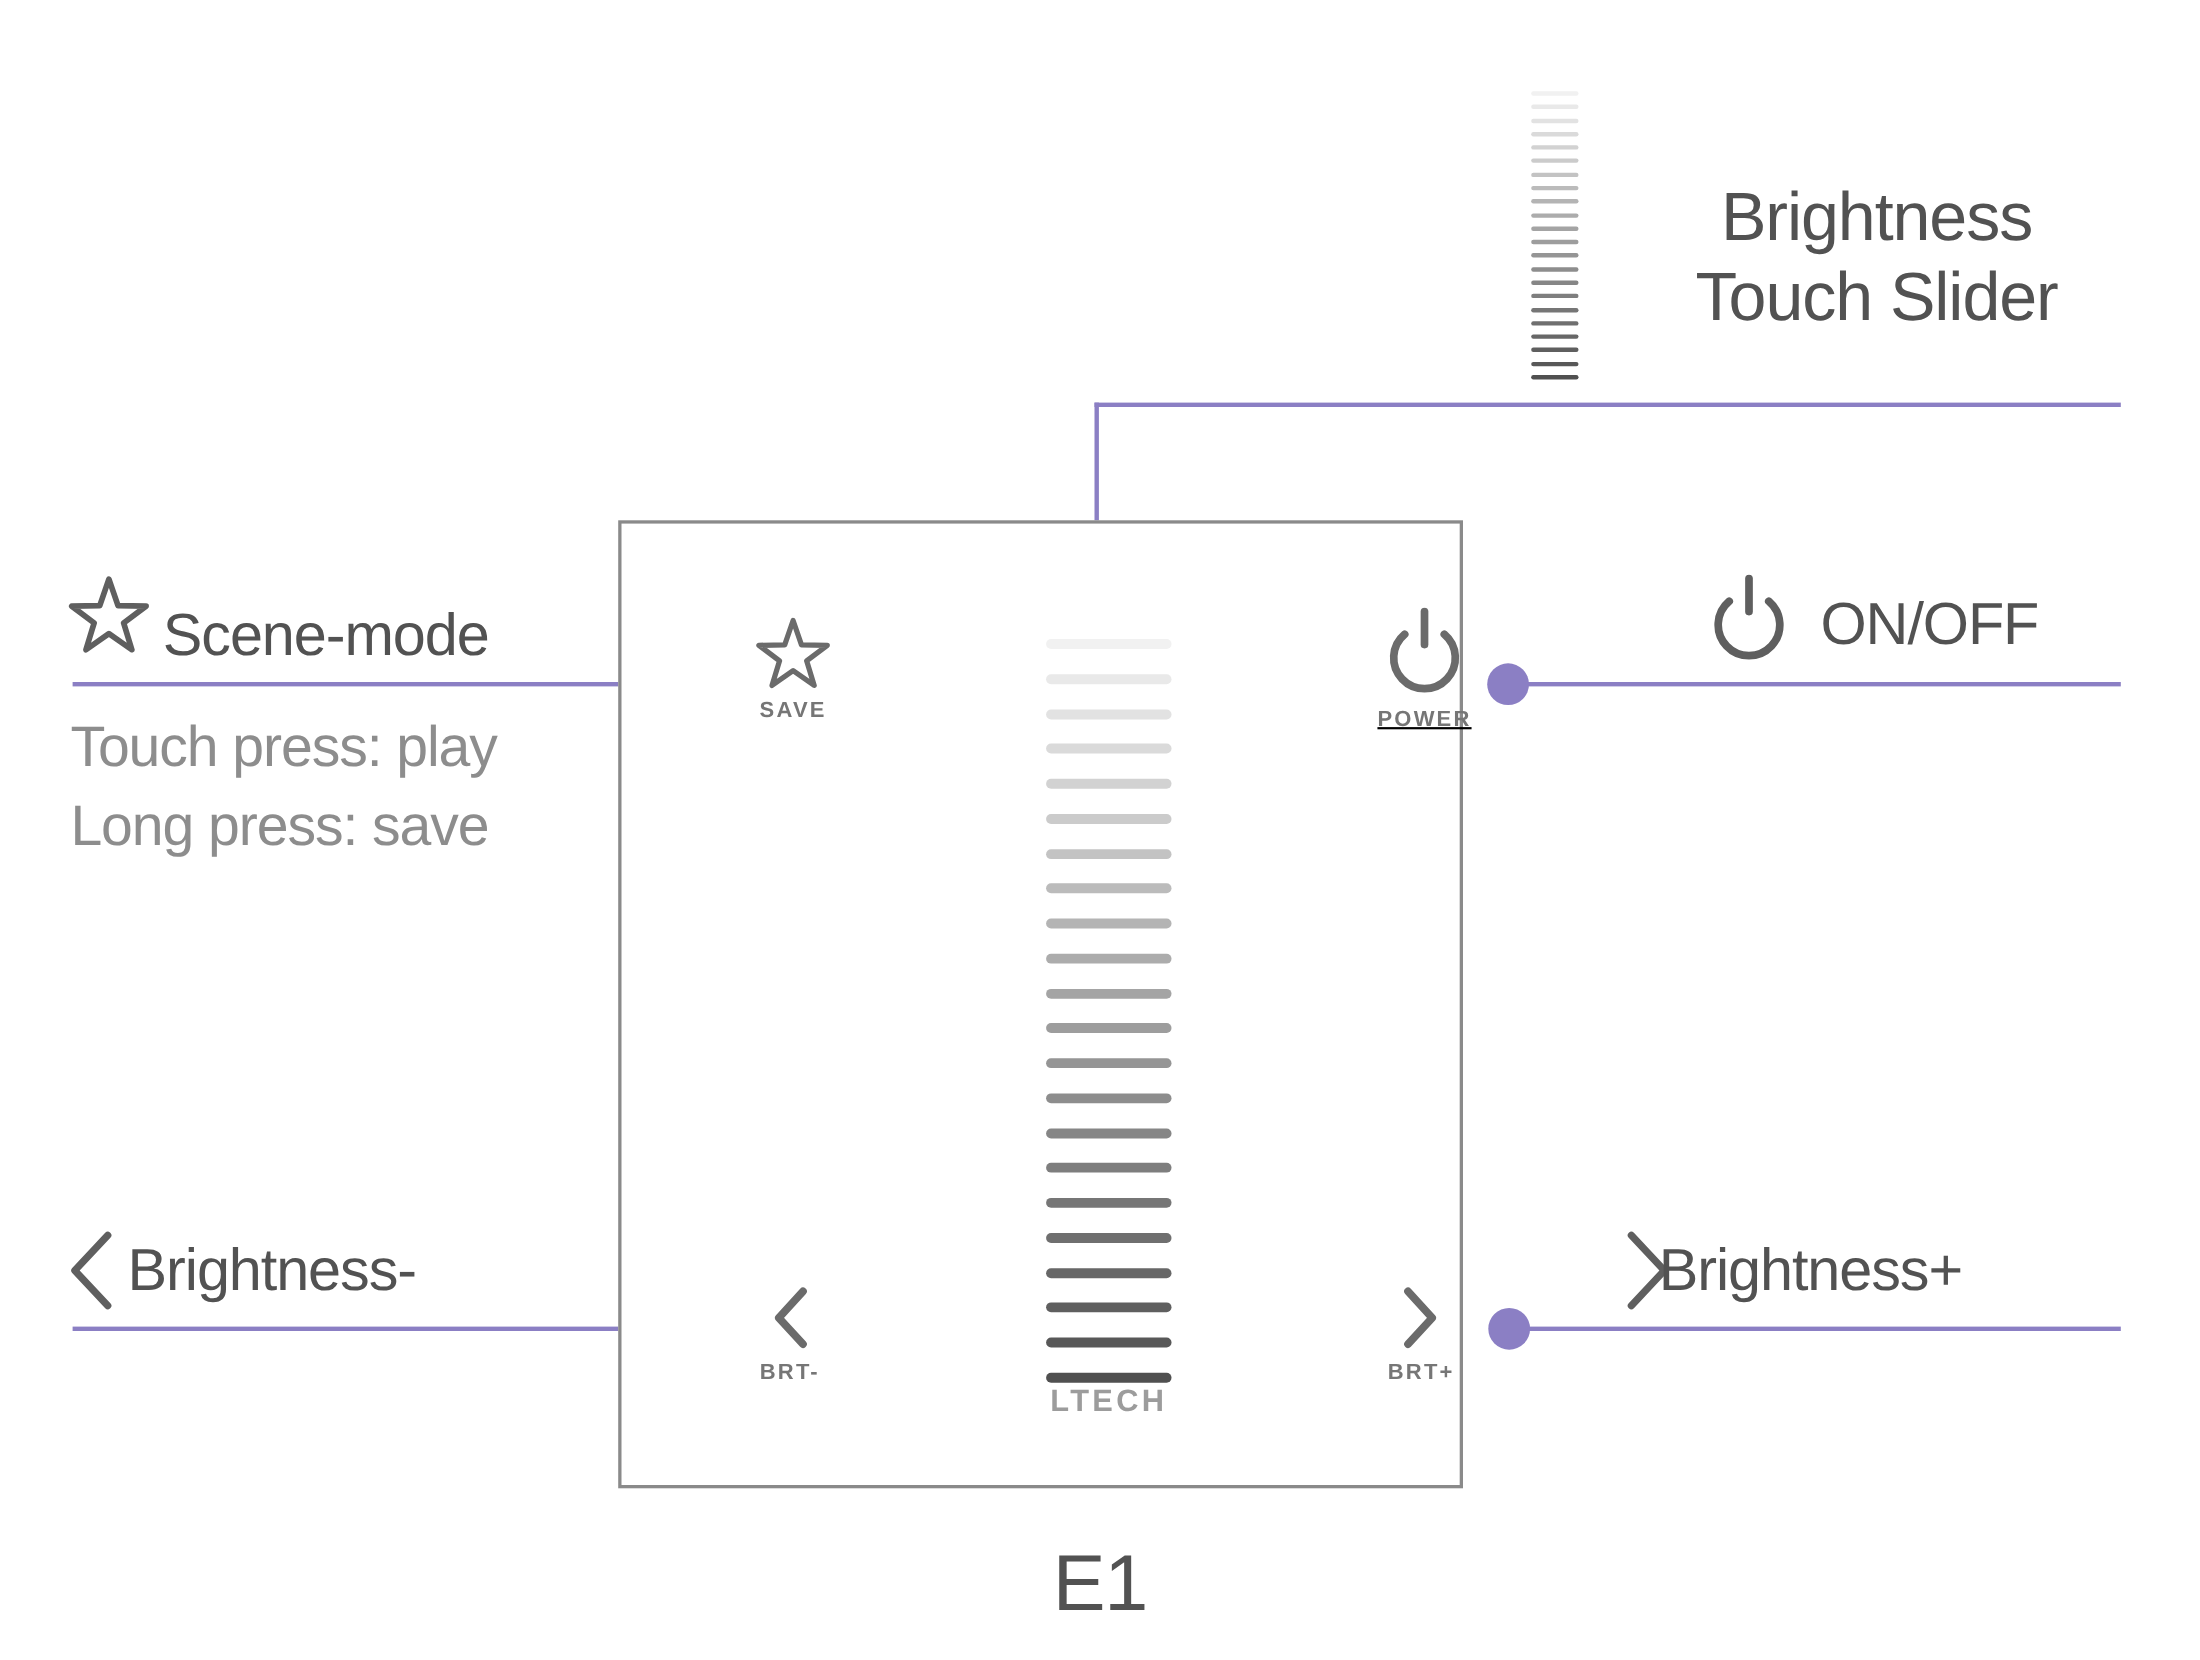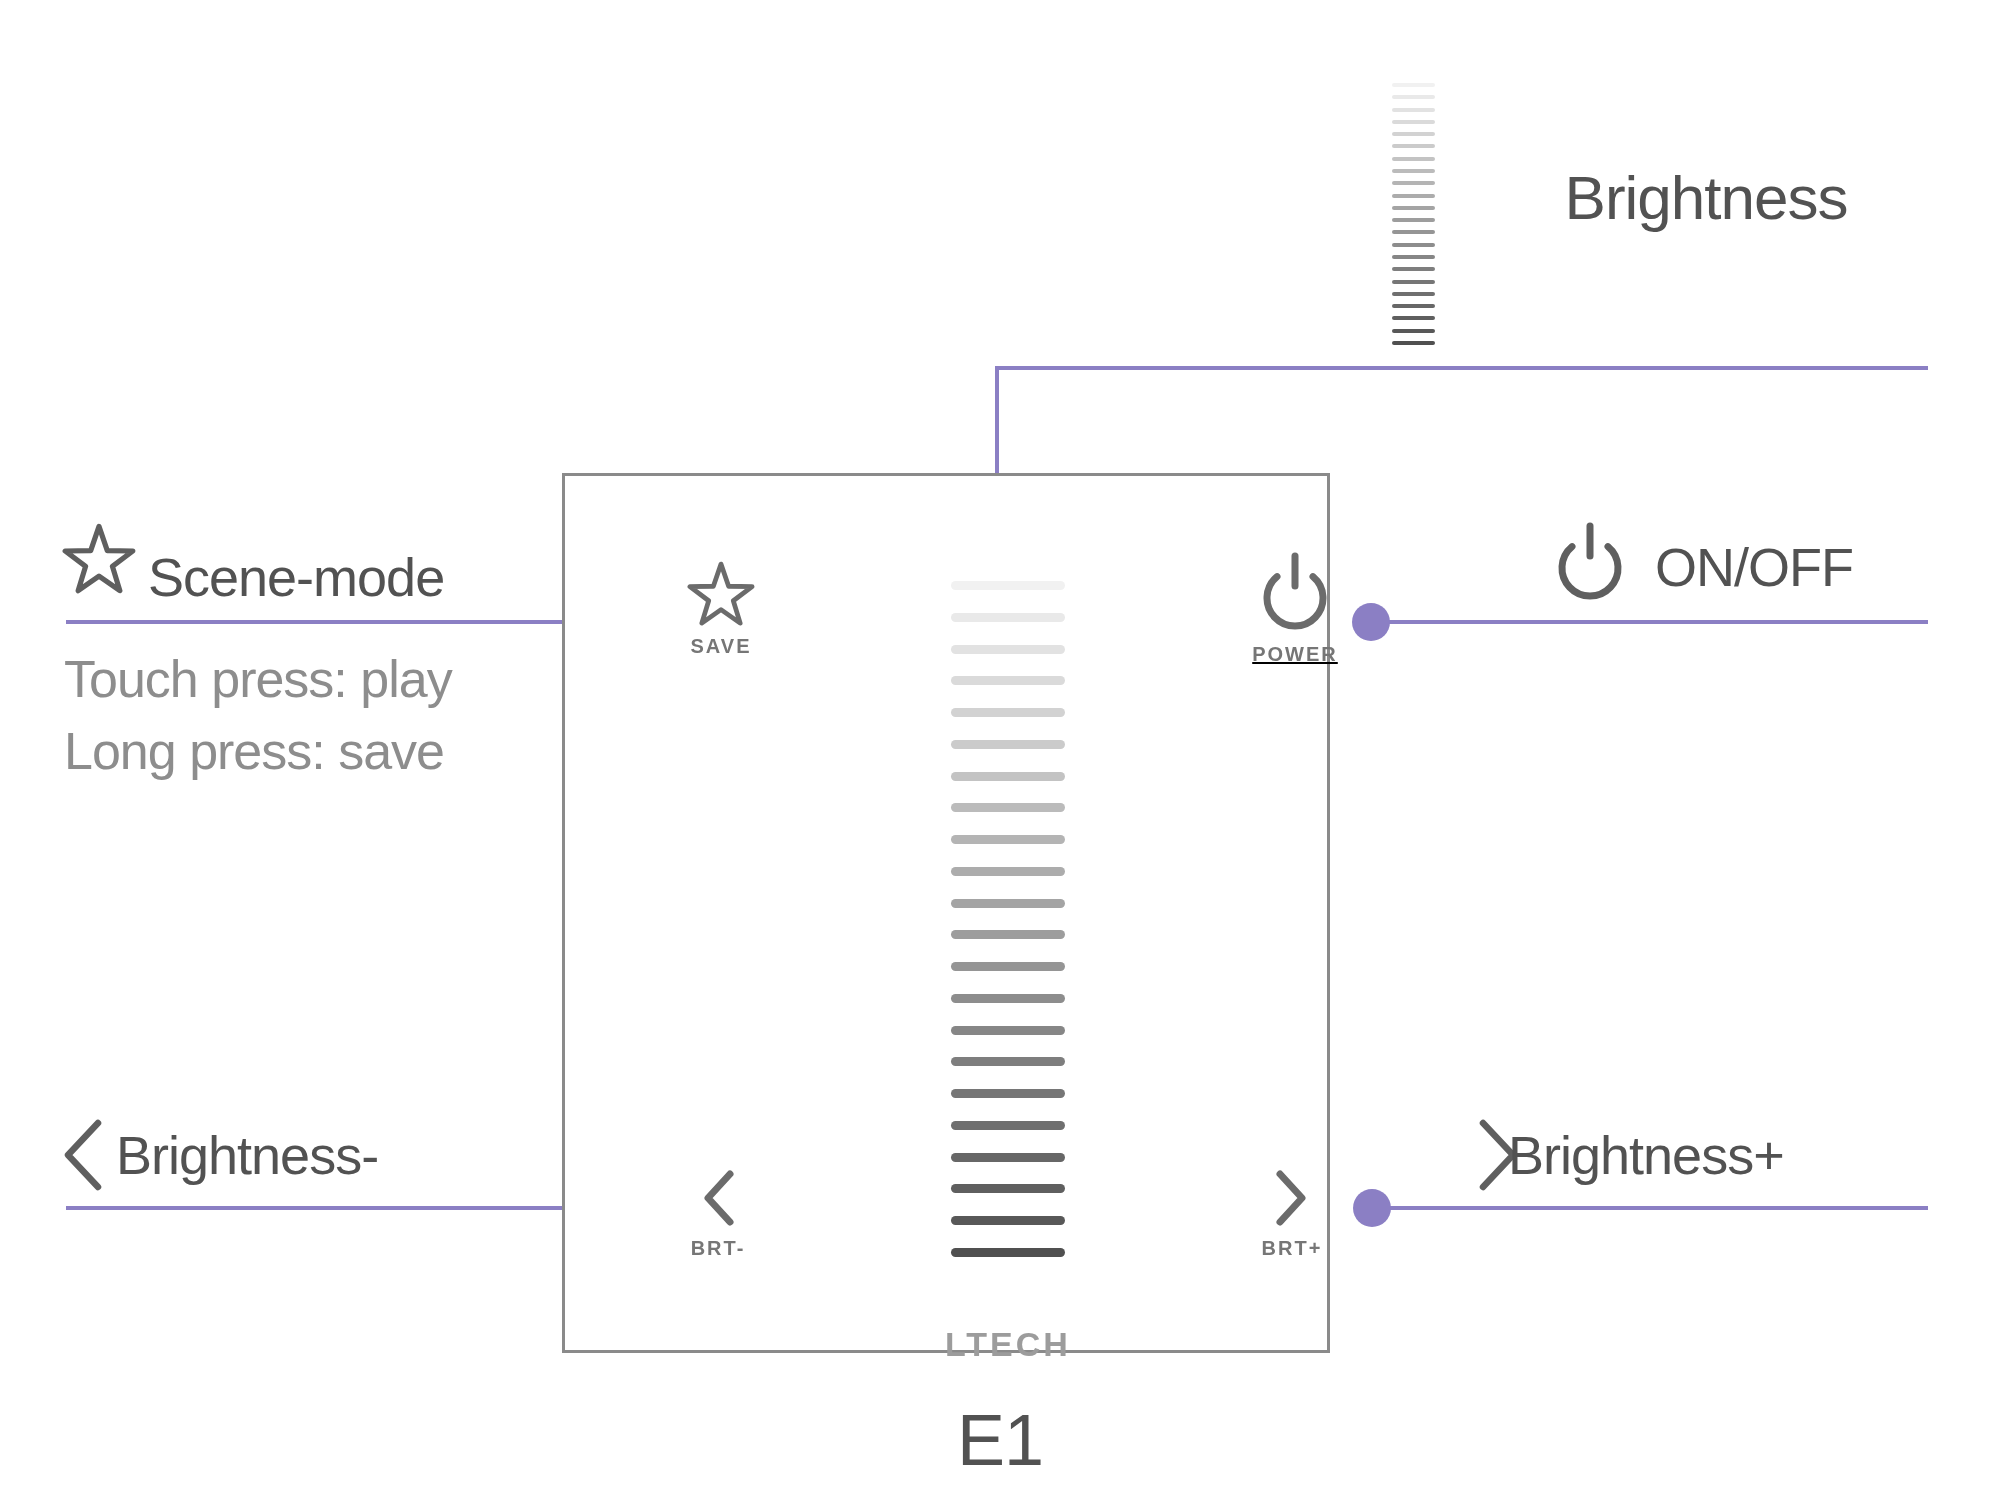--- a/index.html
+++ b/index.html
@@ -37,22 +37,22 @@
     font-size:20px;font-weight:bold;color:var(--btn-label);letter-spacing:2px;
     margin-top:7px;white-space:nowrap;
   }
   
   .bars{position:absolute;display:flex;flex-direction:column;justify-content:space-between;}
   .bars-main{left:948px;top:578px;width:114px;height:676px;}
   .bars-main .bar{height:9px;width:100%;border-radius:5px;}
   .bars-mini{left:1392px;top:83px;width:43px;height:262px;}
   .bars-mini .bar{height:4px;width:100%;border-radius:2px;}
   .ltech{
-    position:absolute;left:340px;top:849px;width:206px;text-align:center;
-    font-size:34px;font-weight:bold;color:var(--logo);letter-spacing:3px;
+    position:absolute;left:340px;top:782px;width:206px;text-align:center;
+    font-size:28px;font-weight:bold;color:var(--logo);letter-spacing:3px;
   }
   svg{display:block;}
 </style>
 </head>
 <body>
 
 <div class="canvas">
 
   <div class="bars bars-mini">
       <div class="bar" style="background: rgb(241, 241, 241);"></div>
@@ -74,20 +74,21 @@
       <div class="bar" style="background: rgb(118, 118, 118);"></div>
       <div class="bar" style="background: rgb(111, 111, 111);"></div>
       <div class="bar" style="background: rgb(103, 103, 103);"></div>
       <div class="bar" style="background: rgb(95, 95, 95);"></div>
       <div class="bar" style="background: rgb(88, 88, 88);"></div>
       <div class="bar" style="background: rgb(80, 80, 80);"></div>
     </div>
 
   <div class="callout-2line">
     <div>Brightness</div>
+    <div>Touch Slider</div>
   </div>
 
   <div class="cline" style="left:995px;top:366px;width:933px;height:4px;"></div>
   <div class="cline" style="left:995px;top:366px;width:4px;height:152px;"></div>
   <div class="dot" style="left:978px;top:514px;"></div>
 
   <svg style="position:absolute;left:62px;top:522px;" width="74" height="74" viewBox="0 0 100 100">
     <polygon points="50,6 61.2,38.6 95.7,39.2 68.1,59.9 78.2,92.8 50,73 21.8,92.8 31.9,59.9 4.3,39.2 38.8,38.6" fill="none" stroke="var(--ann-icon)" stroke-width="7" stroke-linejoin="round"></polygon>
   </svg>
   <div class="heading" style="left:148px;top:541px;">Scene-mode</div>

